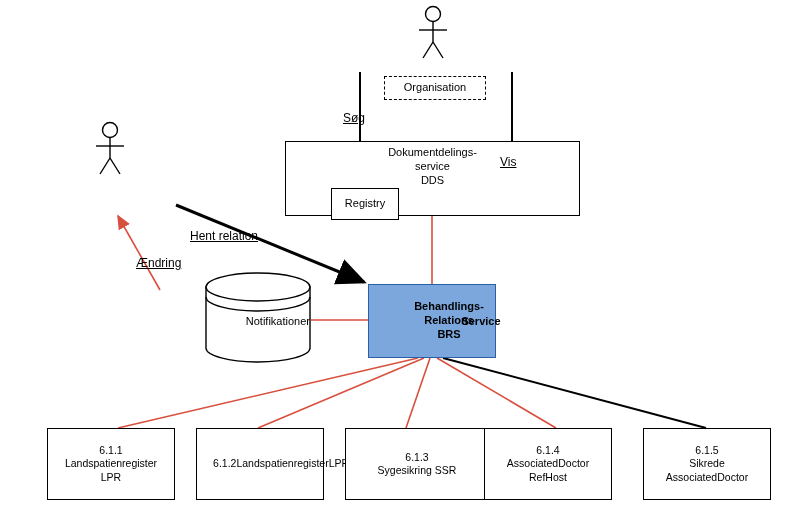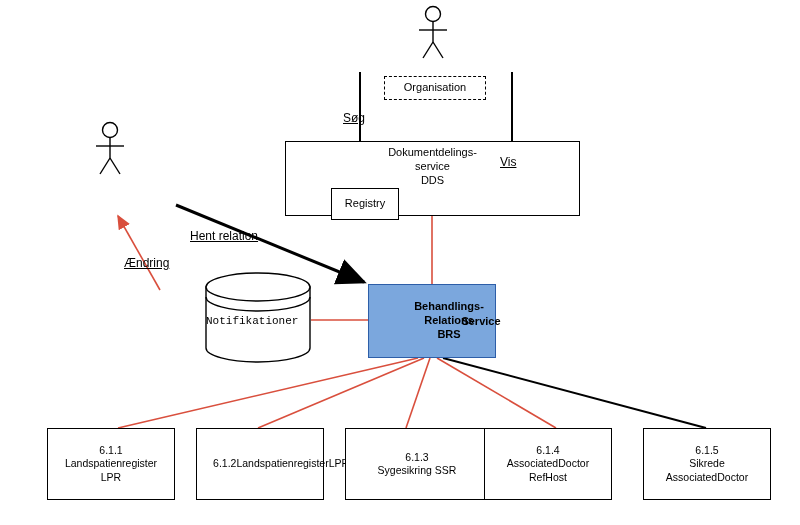--- a/index.html
+++ b/index.html
@@ -56,24 +56,23 @@
     color: #000000;
     background: transparent;
     white-space: nowrap;
     z-index: 4;
     text-decoration: underline;
   }
   .cyl-label {
     position: absolute;
     font-size: 11px;
     color: #000000;
-    text-align: left;
+    text-align: right;
     z-index: 4;
     white-space: nowrap;
-    font-family: Liberation Mono, monospace;
   }
 </style>
 </head>
 <body>
 
 <div id="canvas">
 
   <svg class="svg-layer" viewBox="0 0 800 525">
     <defs>
       <marker id="arrow-black" markerWidth="10" markerHeight="10" refX="8" refY="4" orient="auto" markerUnits="strokeWidth">
@@ -153,21 +152,21 @@
       <span>Behandlings-</span>
       <span>Relations</span>
       <span style="position:relative; left:32px; top:-13px;">Service</span>
       <span style="margin-top:-13px;">BRS</span>
     </div>
   </div>
 
   <div class="label" style="left:343px; top:111px;">Søg</div>
   <div class="label" style="left:500px; top:111px;margin-top:44px;">Vis</div>
   <div class="label" style="left:190px; top:221px;margin-top:8px;">Hent relation</div>
-  <div class="label" style="left:124px; top:256px;">Ændring</div>
+  <div class="label" style="left:136px; top:256px;">Ændring</div>
 
   <div class="node bottom" style="left:47px; top:428px; width:128px; height:72px;">
     <div style="display:flex; flex-direction:column; align-items:center;justify-content:flex-end;">
       <span>6.1.1</span>
       <span>Landspatienregister</span>
       <span>LPR</span>
     </div>
   </div>
 
   <div class="node bottom" style="left:196px; top:428px; width:128px; height:72px;">

